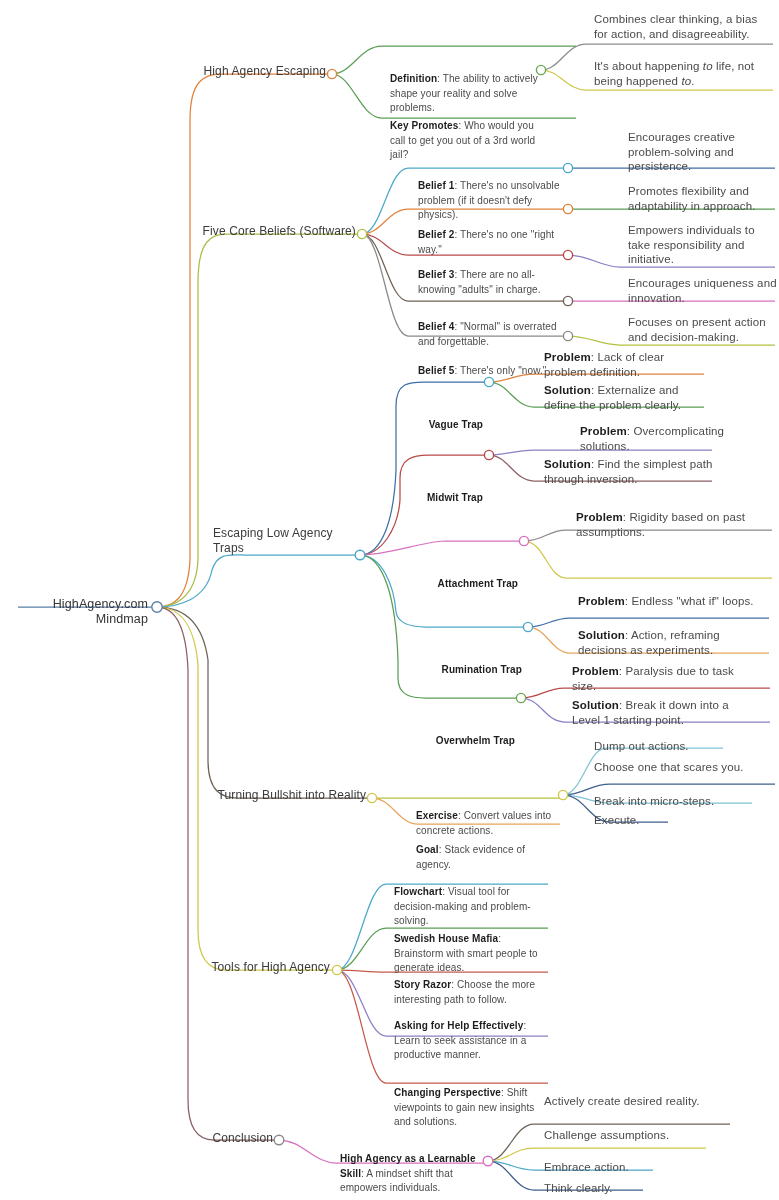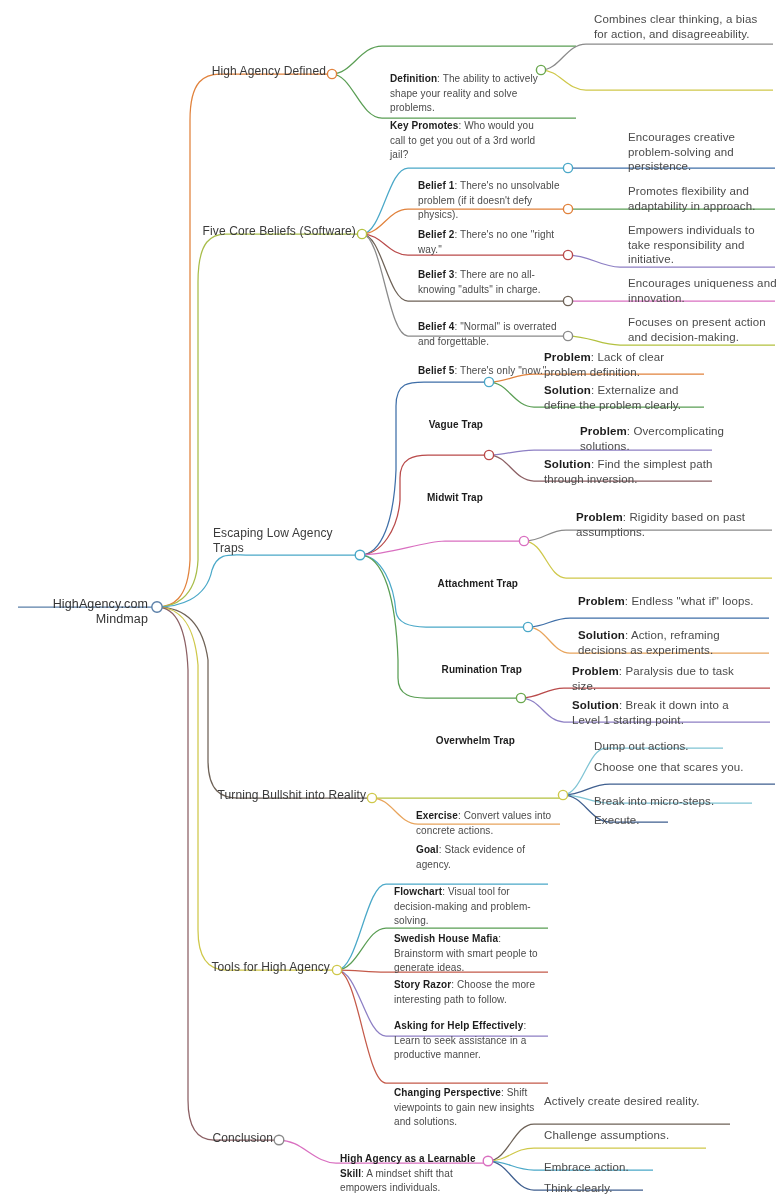--- a/index.html
+++ b/index.html
@@ -115,24 +115,25 @@
       <circle cx="372" cy="798" r="4.6" stroke="#cfc84a"></circle>
       <circle cx="563" cy="795" r="4.6" stroke="#cfc84a"></circle>
       <circle cx="337" cy="970" r="4.6" stroke="#cfc84a"></circle>
       <circle cx="279" cy="1140" r="4.8" stroke="#8a8a8a"></circle>
       <circle cx="488" cy="1161" r="4.8" stroke="#d96fc0"></circle>
     </g>
   </svg>
 
   <div class="lbl root ta-r" style="left:8px;top:597px;width:140px;">HighAgency.com Mindmap</div>
 
-  <div class="lbl lvl1 ta-r" style="left:172px;top:64px;width:154px;">High Agency Defined</div>
+  <div class="lbl lvl1 ta-r" style="left:172px;top:64px;width:154px;">High Agency Escaping</div>
   <div class="lbl lvl2 ta-l" style="left:390px;top:28px;width:150px;"><b>Definition</b>: The ability to actively shape your reality and solve problems.</div>
   <div class="lbl lvl2 ta-l" style="left:390px;top:75px;width:150px;"><b>Key Promotes</b>: Who would you call to get you out of a 3rd world jail?</div>
   <div class="lbl lvl3 ta-l" style="left:594px;top:12px;width:180px;">Combines clear thinking, a bias for action, and disagreeability.</div>
+  <div class="lbl lvl3 ta-l" style="left:594px;top:59px;width:180px;">It's about happening <i>to</i> life, not being happened <i>to</i>.</div>
 
   <div class="lbl lvl1 ta-r" style="left:200px;top:224px;width:156px;">Five Core Beliefs (Software)</div>
   <div class="lbl lvl2 ta-l" style="left:418px;top:135px;width:146px;"><b>Belief 1</b>: There's no unsolvable problem (if it doesn't defy physics).</div>
   <div class="lbl lvl2 ta-l" style="left:418px;top:184px;width:146px;"><b>Belief 2</b>: There's no one "right way."</div>
   <div class="lbl lvl2 ta-l" style="left:418px;top:224px;width:150px;"><b>Belief 3</b>: There are no all-knowing "adults" in charge.</div>
   <div class="lbl lvl2 ta-l" style="left:418px;top:276px;width:146px;"><b>Belief 4</b>: "Normal" is overrated and forgettable.</div>
   <div class="lbl lvl2 ta-l" style="left:418px;top:320px;width:152px;"><b>Belief 5</b>: There's only "now."</div>
 
   <div class="lbl lvl3 ta-l" style="left:628px;top:130px;width:150px;">Encourages creative problem-solving and persistence.</div>
   <div class="lbl lvl3 ta-l" style="left:628px;top:184px;width:150px;">Promotes flexibility and adaptability in approach.</div>

